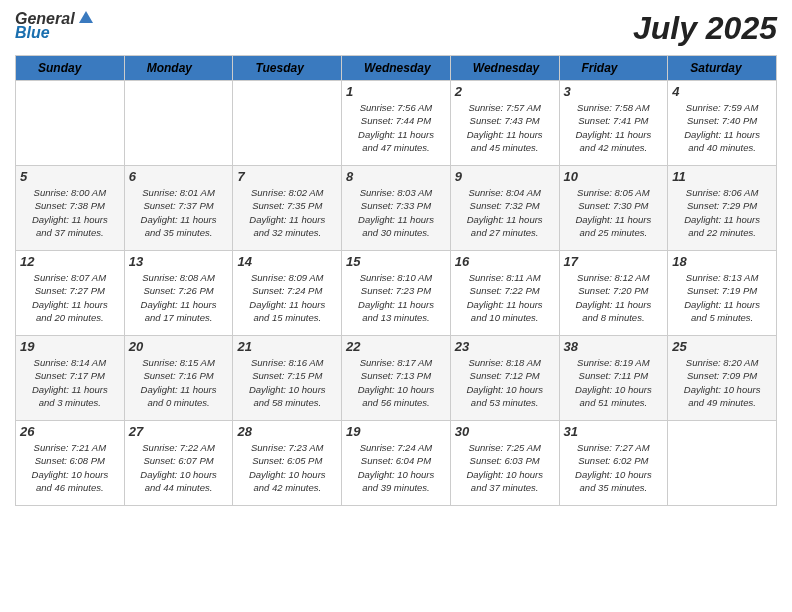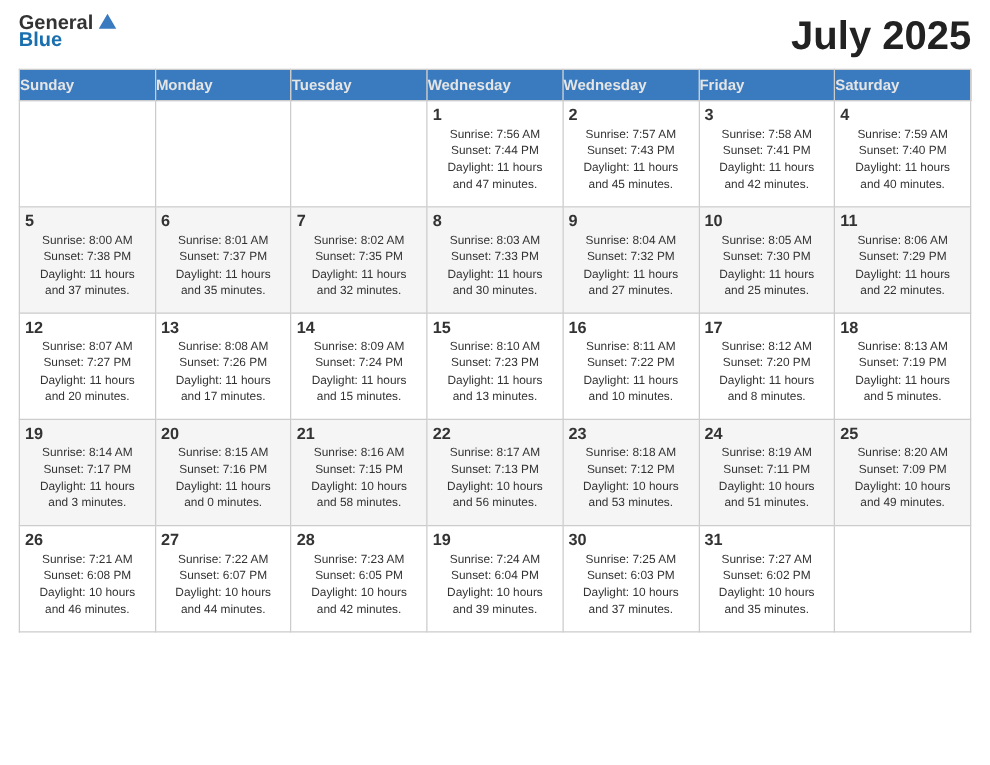--- a/index.html
+++ b/index.html
@@ -6,20 +6,21 @@
     body {
       font-family: Arial, sans-serif;
       background: #fff;
       width: 792px;
       height: 612px;
       overflow: hidden;
     }
     .container {
       width: 792px;
       padding: 10px 15px;
+      font-style: italic;
     }
     .header-row {
       display: flex;
       justify-content: space-between;
       align-items: flex-start;
       margin-bottom: 8px;
     }
     .logo {
       display: flex;
       align-items: center;
@@ -46,24 +47,24 @@
       font-size: 14px;
       color: #444;
     }
     .calendar {
       width: 100%;
       border-collapse: collapse;
       table-layout: fixed;
     }
     .calendar th {
       background: #3a7abf;
-      color: #e5e5e5;
+      color: #000000;
       font-size: 12px;
       font-weight: bold;
-      padding: 5px 0;
+      padding: 5px 22px;
       text-align: left;
       border: 1px solid #ccc;
     }
     .calendar td {
       border: 1px solid #ccc;
       vertical-align: top;
       padding: 3px 4px;
       font-size: 10px;
       color: #333;
       height: 85px;
@@ -219,21 +220,21 @@
           </td>
           <td>
             <span class="day-number">22</span>
             <div class="day-info">Sunrise: 8:17 AM<br>Sunset: 7:13 PM<br>Daylight: 10 hours<br>and 56 minutes.</div>
           </td>
           <td>
             <span class="day-number">23</span>
             <div class="day-info">Sunrise: 8:18 AM<br>Sunset: 7:12 PM<br>Daylight: 10 hours<br>and 53 minutes.</div>
           </td>
           <td>
-            <span class="day-number">24</span>
+            <span class="day-number">38</span>
             <div class="day-info">Sunrise: 8:19 AM<br>Sunset: 7:11 PM<br>Daylight: 10 hours<br>and 51 minutes.</div>
           </td>
           <td>
             <span class="day-number">25</span>
             <div class="day-info">Sunrise: 8:20 AM<br>Sunset: 7:09 PM<br>Daylight: 10 hours<br>and 49 minutes.</div>
           </td>
         </tr>
         <tr>
           <td>
             <span class="day-number">26</span>

